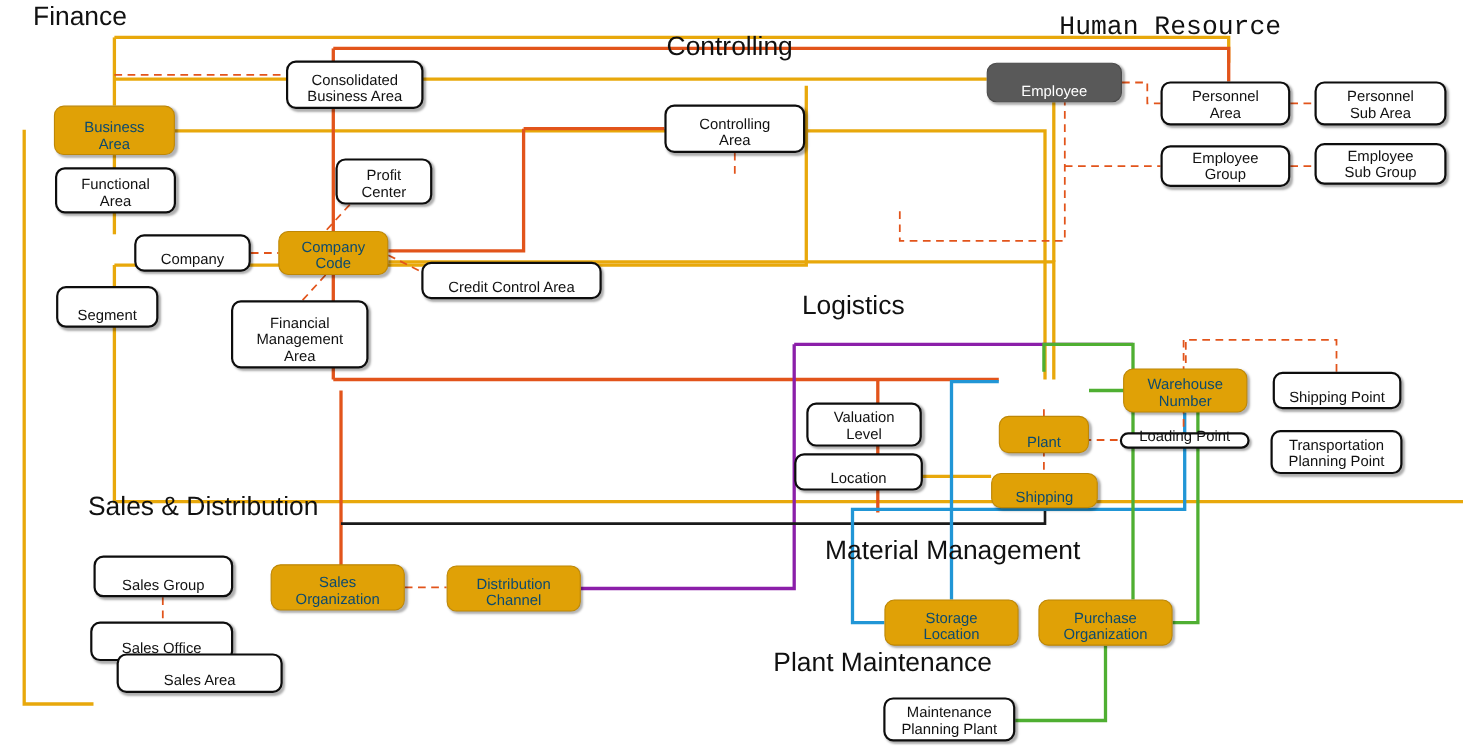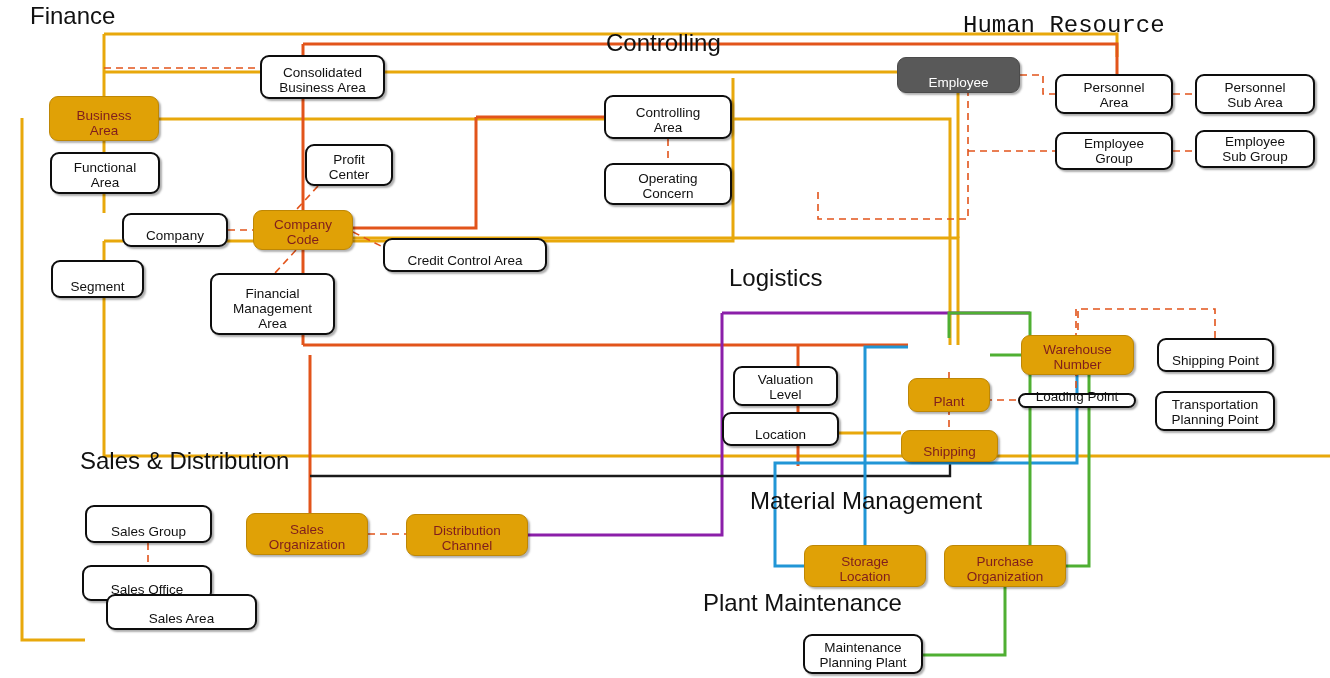--- a/index.html
+++ b/index.html
@@ -4,21 +4,21 @@
 <style>
   html,body{margin:0;padding:0;background:#ffffff;}
   body{font-family:"Liberation Sans", sans-serif;}
   #canvas{position:relative;width:1330px;height:678px;background:#ffffff;overflow:hidden;}
   #wires{position:absolute;left:0;top:0;width:1330px;height:678px;}
   .sect{position:absolute;font-size:24px;color:#111111;white-space:nowrap;line-height:1;}
   .node{position:absolute;box-sizing:border-box;display:flex;align-items:flex-end;justify-content:center;
         text-align:center;border-radius:9px;font-size:13.5px;line-height:1.12;padding:2px 4px;}
   .node.plain{background:#ffffff;border:2.6px solid #0d0d0d;color:#111111;
         box-shadow:2px 2px 2px rgba(0,0,0,.32);}
-  .node.orange{background:#E0A106;border:1.6px solid #BE8705;color:#7f1d1d;
+  .node.orange{background:#E0A106;border:1.6px solid #BE8705;color:#0c4a6e;
         box-shadow:2px 2px 2px rgba(0,0,0,.30);}
   .node.gray{background:#595959;border:1.6px solid #4b4b4b;color:#ffffff;
         box-shadow:2px 2px 2px rgba(0,0,0,.30);}
   .node span{display:block;}
 </style>
 </head>
 <body>
 
 <div id="canvas">
   <svg id="wires" viewBox="0 0 1330 678" preserveAspectRatio="none">
@@ -99,26 +99,20 @@
         <span>Profit</span>
         <span>Center</span>
       </div>
     </div>
     <div class="node plain" style="left: 604px; top: 95px; width: 128px; height: 44px;">
       <div>
         <span>Controlling</span>
         <span>Area</span>
       </div>
     </div>
-    <div class="node plain" style="left: 604px; top: 163px; width: 128px; height: 42px;">
-      <div>
-        <span>Operating</span>
-        <span>Concern</span>
-      </div>
-    </div>
     <div class="node gray" style="left: 897px; top: 57px; width: 123px; height: 36px;">
       <div>
         <span>Employee</span>
       </div>
     </div>
     <div class="node plain" style="left: 1055px; top: 74px; width: 118px; height: 40px;">
       <div>
         <span>Personnel</span>
         <span>Area</span>
       </div>

